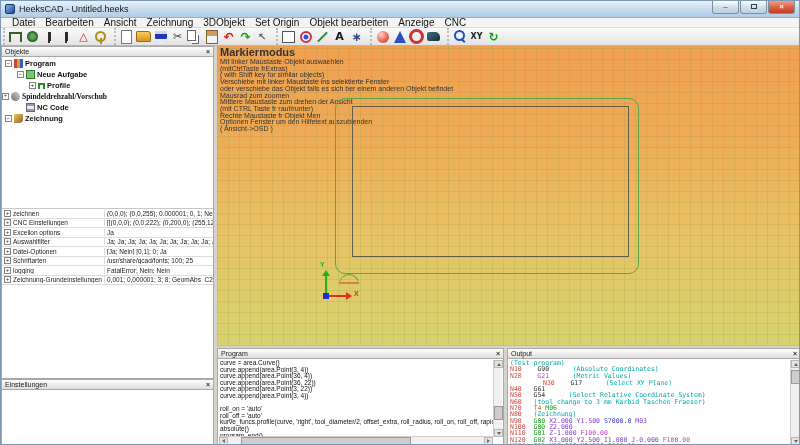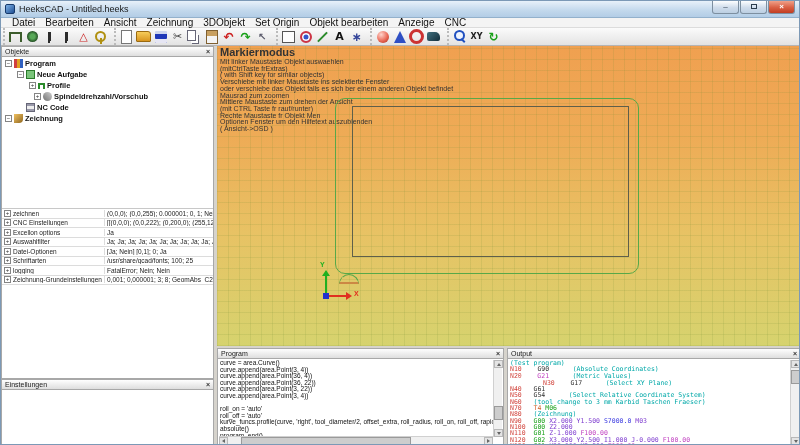--- a/index.html
+++ b/index.html
@@ -248,21 +248,21 @@
             <div class="tree-row" style="padding-left: 15px;">
               <span class="twisty">−</span>
               <span class="ti ti-operations"></span>
               <span class="tree-label">Neue Aufgabe</span>
             </div>
             <div class="tree-row" style="padding-left: 27px;">
               <span class="twisty">+</span>
               <span class="ti ti-profile"></span>
               <span class="tree-label">Profile</span>
             </div>
-            <div class="tree-row" style="padding-left: 32px;">
+            <div class="tree-row" style="padding-left: 0; font-family: Liberation Serif, serif;">
               <span class="twisty">+</span>
               <span class="ti ti-speed"></span>
               <span class="tree-label">Spindeldrehzahl/Vorschub</span>
             </div>
             <div class="tree-row" style="padding-left: 15px;">
               <span class="twisty none"></span>
               <span class="ti ti-nccode"></span>
               <span class="tree-label">NC Code</span>
             </div>
             <div class="tree-row" style="padding-left: 3px;">

